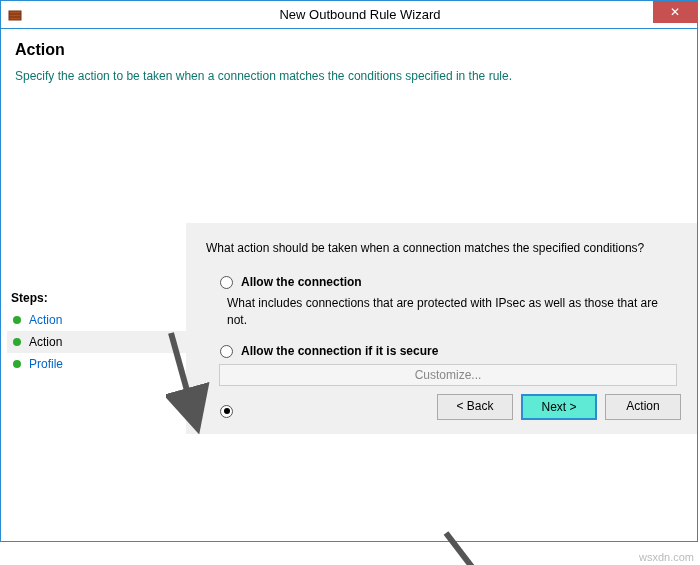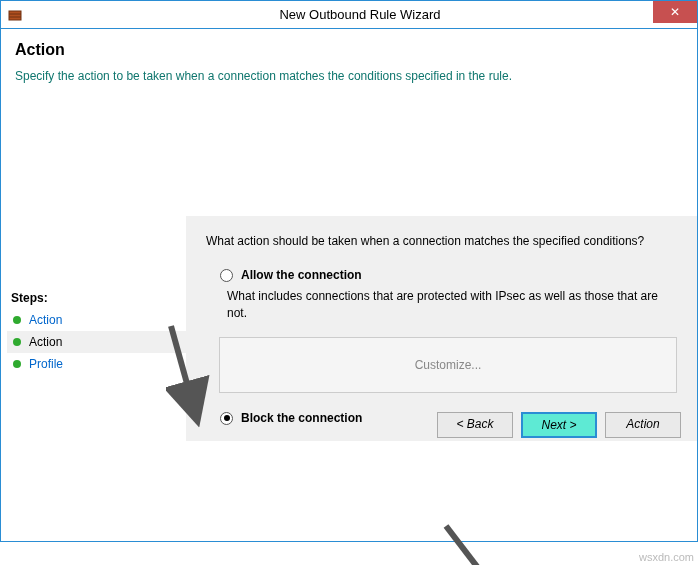--- a/index.html
+++ b/index.html
@@ -141,34 +141,33 @@
     }
     .option-desc {
       font-size: 12px;
       color: #000;
       margin-left: 21px;
       margin-bottom: 16px;
       line-height: 1.35;
     }
     .customize-btn {
       margin-left: 13px;
-      padding: 20px 12px;
+      padding: 3px 12px;
       font-size: 12px;
       color: #888;
       background: #f5f5f5;
       border: 1px solid #ccc;
       cursor: default;
     }
     .footer-btns {
       position: absolute;
-      bottom: 3px;
+      bottom: 14px;
       right: 16px;
       display: flex;
       gap: 8px;
-      font-style: italic;
     }
     .btn {
       min-width: 76px;
       padding: 4px 10px;
       font-size: 12px;
       background: #eaeaea;
       border: 1px solid #aaa;
       text-align: center;
       cursor: pointer;
     }
@@ -231,28 +230,31 @@
 
     <div class="main">
       <div class="question">What action should be taken when a connection matches the specified conditions?</div>
 
       <div class="option">
         <span class="radio"></span>
         <span class="option-label">Allow the connection</span>
       </div>
       <div class="option-desc">What includes connections that are protected with IPsec as well as those that are not.</div>
 
+      <div class="option">
+        <span class="radio"></span>
+        <span class="option-label">Allow the connection if it is secure</span>
+      </div>
 
       <button class="customize-btn" disabled="">Customize...</button>
 
       <div style="height:18px"></div>
 
       <div class="option">
         <span class="radio checked"></span>
-        <span class="option-label">Block the connection</span>
       </div>
 
       <div class="footer-btns">
         <div class="btn">&lt; Back</div>
         <div class="btn primary">Next &gt;</div>
         <div class="btn">Action</div>
       </div>
 
       <svg class="arrow" style="left:-20px; top:105px;" width="50" height="110" viewBox="0 0 50 110">
         <defs>

